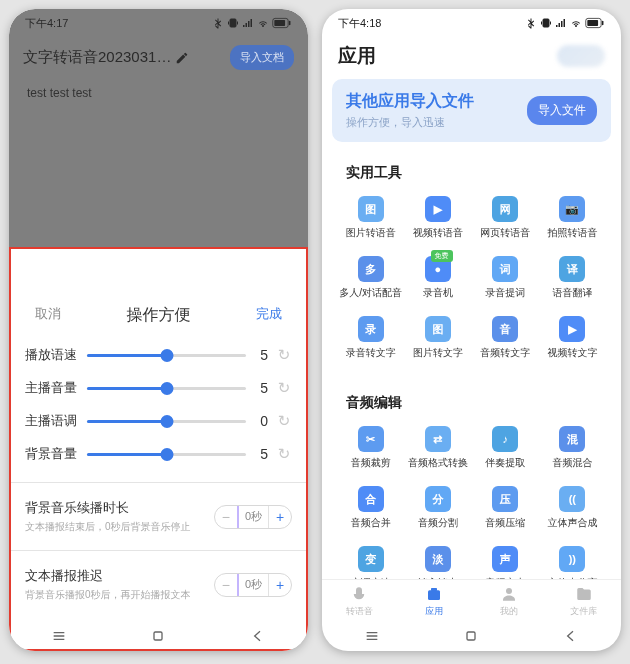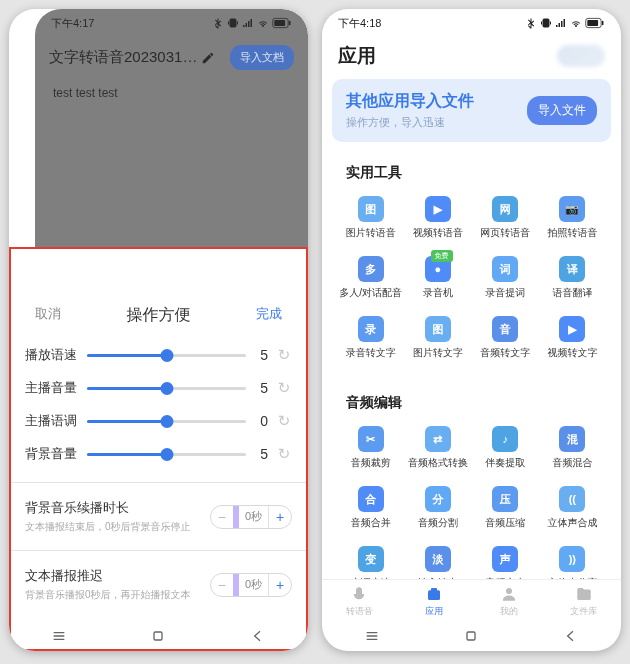--- a/index.html
+++ b/index.html
@@ -38,21 +38,20 @@
   .status .icons svg { vertical-align: middle; }
 
   
   .dim-overlay {
     background: #7f7f7f;
     color: #3f3f3f;
     flex: 0 0 auto;
     height: 238px;
     border-radius: 26px 26px 0 0;
     overflow: hidden;
-    margin-left: 26px;
   }
   .dim-overlay .status { color: #2a2a2a; }
   .dim-header {
     display: flex;
     align-items: center;
     justify-content: space-between;
     padding: 8px 14px;
   }
   .dim-title { font-size: 15px; font-weight: 400; color: #2b2b2b; display:flex; align-items:center; gap:4px;}
   .import-btn-dim {
@@ -137,21 +136,21 @@
     border-radius: 13px;
     overflow: hidden;
     height: 24px;
   }
   .step-btn {
     width: 22px; height: 100%;
     display: flex; align-items: center; justify-content: center;
     font-size: 14px; color: #3a7ae8;
   }
   .step-btn.minus { color: #bbb; }
-  .step-val { font-size: 11px; color: #888; padding: 0 6px; border-left:6px solid #c4b5fd; border-right:1px solid #e2e2e2; height:100%; display:flex; align-items:center;}
+  .step-val { font-size: 11px; color: #888; padding: 0 6px; border-left:2px solid #c4b5fd; border-right:1px solid #e2e2e2; height:100%; display:flex; align-items:center;}
 
   .navbar-soft {
     position: absolute;
     left: 0; right: 0; bottom: 0;
     height: 30px;
     display: flex; align-items: center; justify-content: space-around;
     color: #666;
   }
   .navbar-soft svg { width:16px; height:16px; }
 

